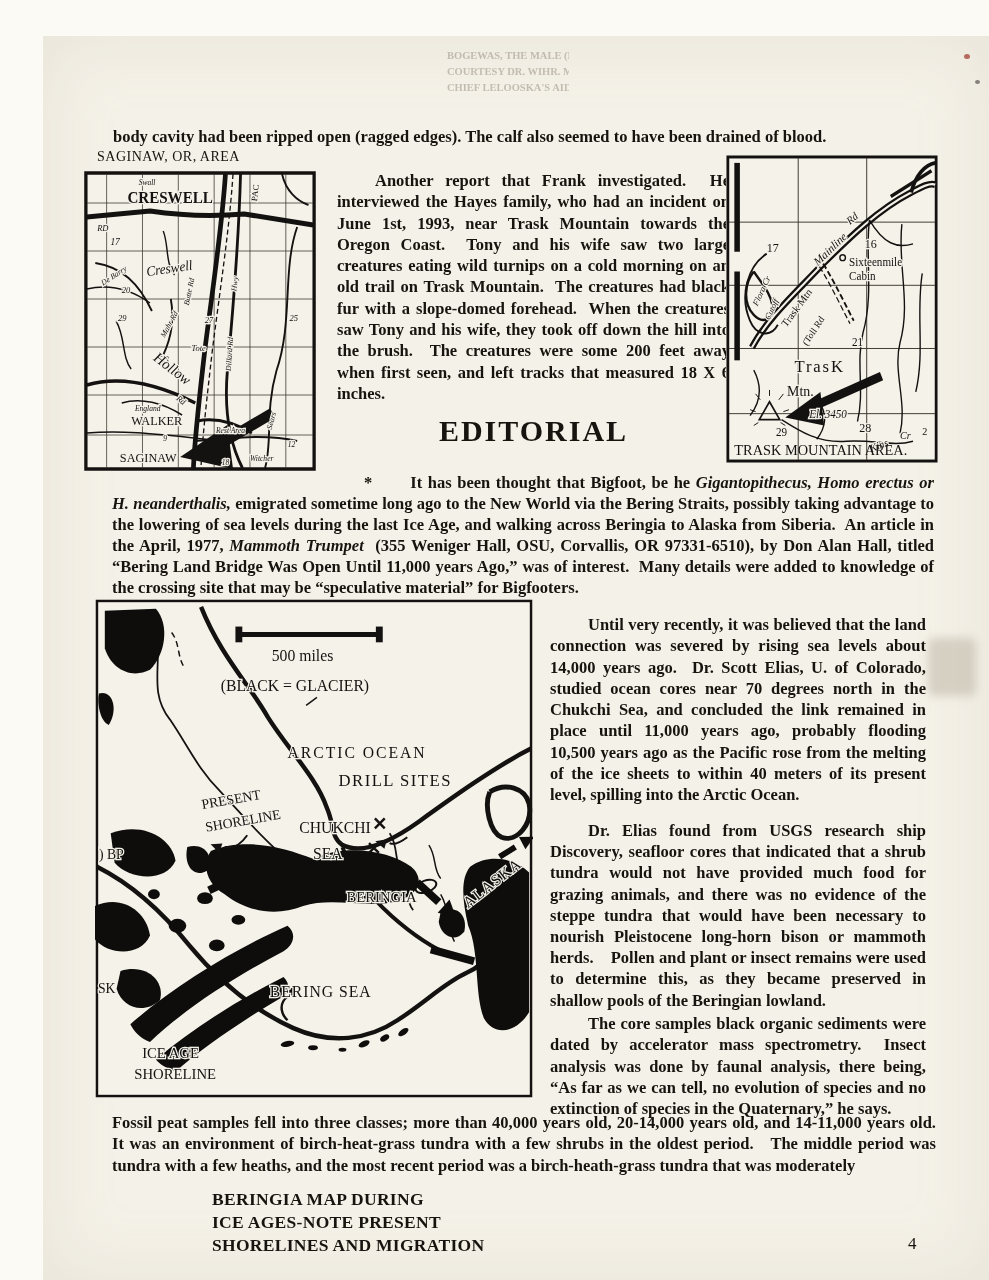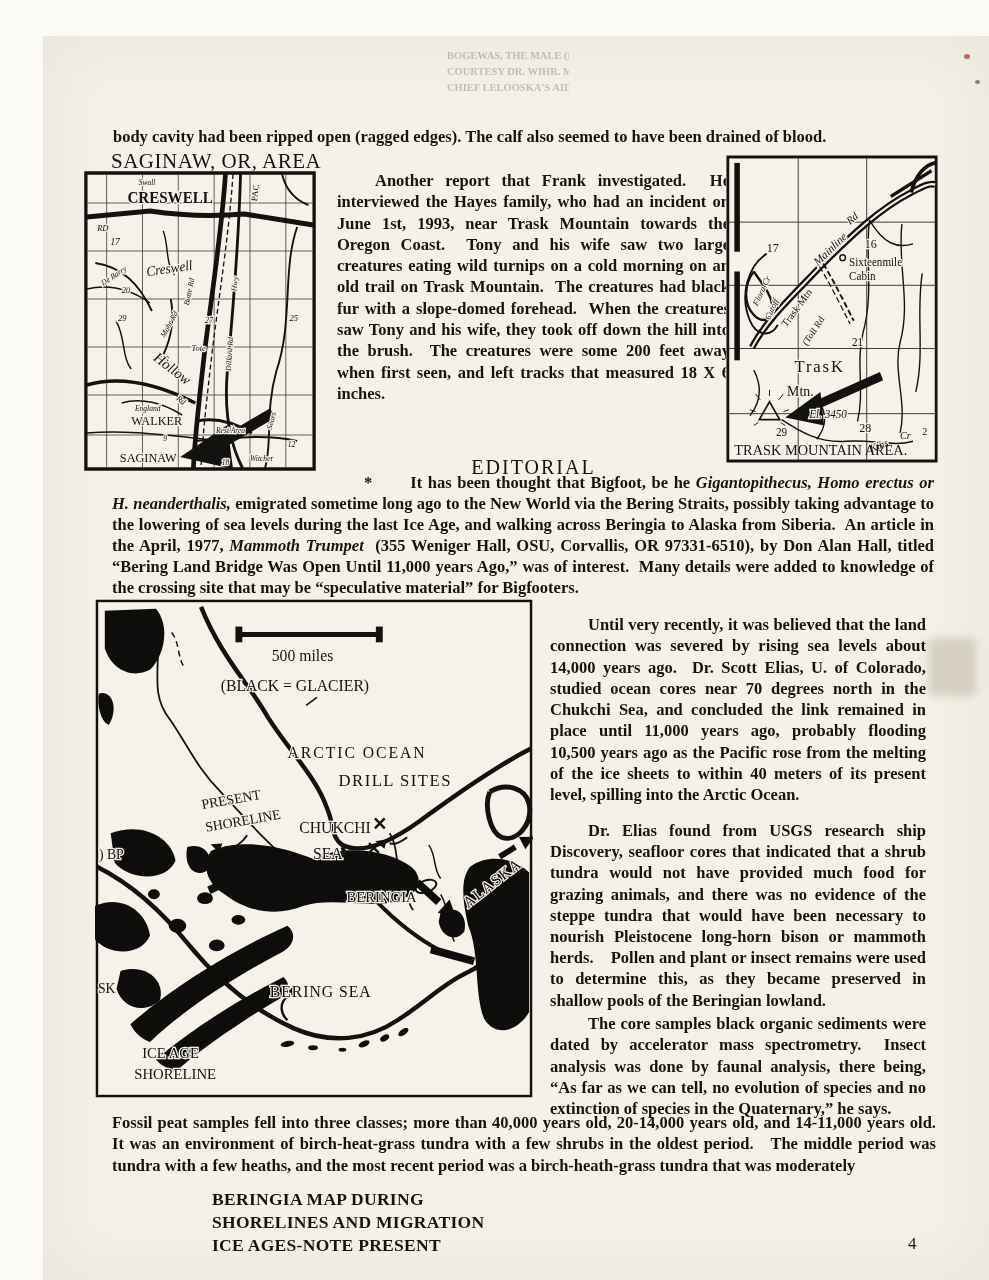--- a/index.html
+++ b/index.html
@@ -34,21 +34,21 @@
     <div>BOGEWAS, THE MALE (BIGFOOT)</div>
     <div>COURTESY DR. WIHR. MARK AT</div>
     <div>CHIEF LELOOSKA'S AIDEL, WA.</div>
   </div>
   <div class="abs smudge" style="left:928px;top:638px;width:48px;height:58px;"></div>
   <div class="abs speck" style="left:964px;top:54px;width:6px;height:5px;background:#a84a3e;opacity:.8;"></div>
   <div class="abs speck" style="left:975px;top:80px;width:5px;height:4px;background:#2a2а26;background:#2a2a26;opacity:.55;"></div>
 
   <div class="abs bt single" style="left:113px;top:126px;width:760px;">body cavity had been ripped open (ragged edges).  The calf also seemed to have been drained of blood.</div>
 
-  <div class="abs caps" style="left:111px;top:149px;font-size:21px;">SAGINAW, OR, AREA</div>
+  <div class="abs caps" style="left:97px;top:149px;font-size:14px;">SAGINAW, OR, AREA</div>
 
   <div class="abs map-box" style="left:84px;top:171px;width:232px;height:300px;">
     <svg viewBox="0 0 246 300" preserveAspectRatio="none">
       <rect x="2" y="2" width="242" height="296" fill="none" stroke="#141210" stroke-width="3.5"></rect>
       <g stroke="#3a362e" stroke-width="0.8">
         <line x1="24" y1="3" x2="24" y2="297"></line>
           <line x1="62" y1="3" x2="62" y2="297"></line>
         <line x1="100" y1="3" x2="100" y2="297"></line>
           <line x1="138" y1="3" x2="138" y2="297"></line>
         <line x1="176" y1="3" x2="176" y2="297"></line>
@@ -110,21 +110,21 @@
         <text x="192" y="258" font-size="8" font-style="italic" transform="rotate(-74 196 254)">Sears</text>
         <text x="176" y="290" font-size="8" font-style="italic">Witcher</text>
         <text x="216" y="276" font-size="8" font-style="italic">12</text>
         <text x="146" y="294" font-size="8" font-style="italic">18</text>
       </g>
     </svg>
   </div>
 
   <div class="abs bt" style="left:337px;top:170px;width:393px;text-indent:38px;">Another report that Frank investigated.  He interviewed the Hayes family, who had an incident on June 1st, 1993, near Trask Mountain towards the Oregon Coast.  Tony and his wife saw two large creatures eating wild turnips on a cold morning on an old trail on Trask Mountain.  The creatures had black fur with a slope-domed forehead.  When the creatures saw Tony and his wife, they took off down the hill into the brush.  The creatures were some 200 feet away when first seen, and left tracks that measured 18 X 6 inches.</div>
 
-  <div class="abs" style="left:337px;top:414px;width:393px;text-align:center;font-size:20px;font-weight:400;letter-spacing:2px;margin-top:42px;">EDITORIAL</div>
+  <div class="abs" style="left:337px;top:414px;width:393px;text-align:center;font-size:30px;font-weight:700;letter-spacing:2px;">EDITORIAL</div>
 
   <div class="abs map-box" style="left:726px;top:155px;width:212px;height:308px;">
     <svg viewBox="0 0 229 312" preserveAspectRatio="none">
       <rect x="2" y="2" width="225" height="308" fill="none" stroke="#141210" stroke-width="3"></rect>
       <g stroke="#3a362e" stroke-width="1">
         <line x1="78" y1="3" x2="78" y2="309"></line>
           <line x1="152" y1="3" x2="152" y2="309"></line>
         <line x1="3" y1="68" x2="226" y2="68"></line>
           <line x1="3" y1="132" x2="226" y2="132"></line>
         <line x1="3" y1="196" x2="226" y2="196"></line>
@@ -281,18 +281,18 @@
   </div>
 
   <div class="abs bt" style="left:550px;top:614px;width:376px;text-indent:38px;">Until very recently, it was believed that the land connection was severed by rising sea levels about 14,000 years ago.  Dr. Scott Elias, U. of Colorado, studied ocean cores near 70 degrees north in the Chukchi Sea, and concluded the link remained in place until 11,000 years ago, probably flooding 10,500 years ago as the Pacific rose from the melting of the ice sheets to within 40 meters of its present level, spilling into the Arctic Ocean.</div>
   <div class="abs bt" style="left:550px;top:820px;width:376px;text-indent:38px;line-height:21.2px;">Dr. Elias found from USGS research ship Discovery, seafloor cores that indicated that a shrub tundra would not have provided much food for grazing animals, and there was no evidence of the steppe tundra that would have been necessary to nourish Pleistocene long-horn bison or mammoth herds.    Pollen and plant or insect remains were used to determine this, as they became preserved in shallow pools of the Beringian lowland.</div>
   <div class="abs bt" style="left:550px;top:1013px;width:376px;text-indent:38px;">The core samples black organic sediments were dated by accelerator mass spectrometry.  Insect analysis was done by faunal analysis, there being, “As far as we can tell, no evolution of species and no extinction of species in the Quaternary,” he says.</div>
 
   <div class="abs bt" style="left:112px;top:1112px;width:824px;">Fossil peat samples fell into three classes; more than 40,000 years old, 20-14,000 years old, and 14-11,000 years old.  It was an environment of birch-heat-grass tundra with a few shrubs in the oldest period.   The middle period was tundra with a few heaths, and the most recent period was a birch-heath-grass tundra that was moderately</div>
 
   <div class="abs" style="left:212px;top:1188px;font-size:17.5px;line-height:23px;letter-spacing:.3px;font-weight:bold;">
     <div>BERINGIA MAP DURING</div>
+    <div>ICE AGES-NOTE PRESENT</div>
     <div>SHORELINES AND MIGRATION</div>
-    <div>ICE AGES-NOTE PRESENT</div>
   </div>
 
   <div class="abs" style="left:908px;top:1234px;font-size:17px;">4</div>
 </div>
 
 </body></html>

